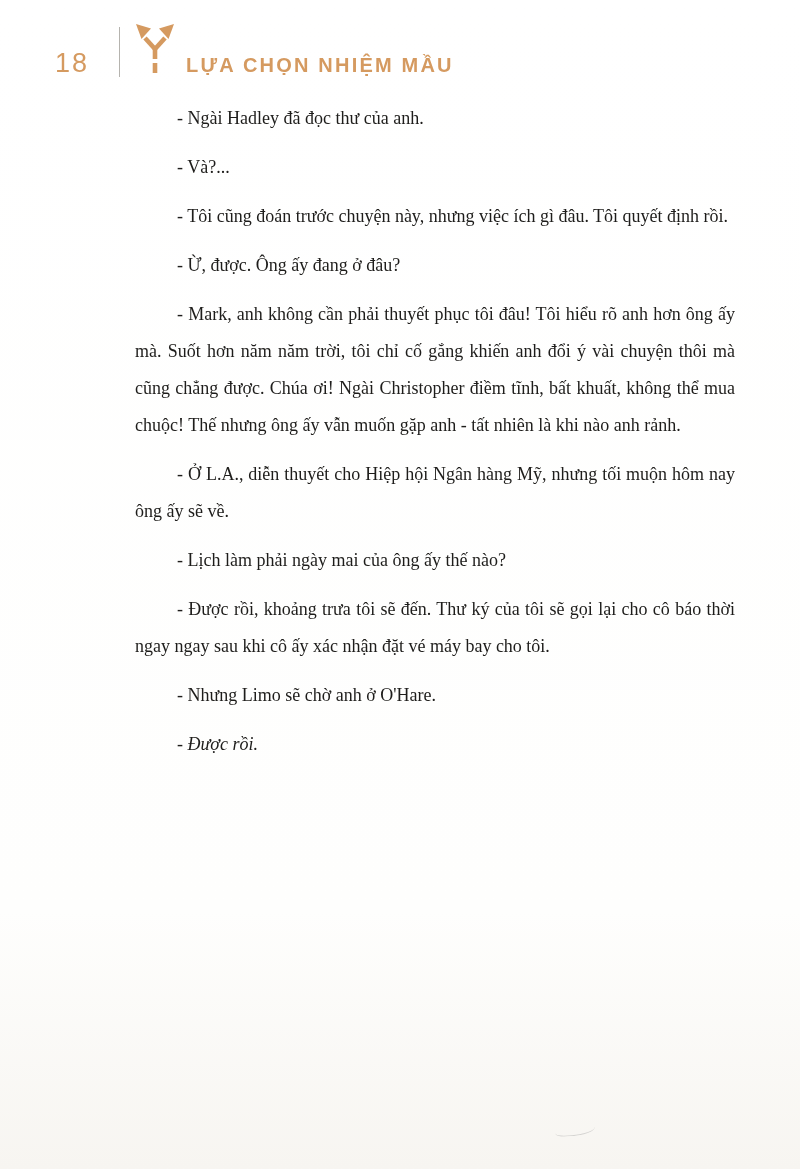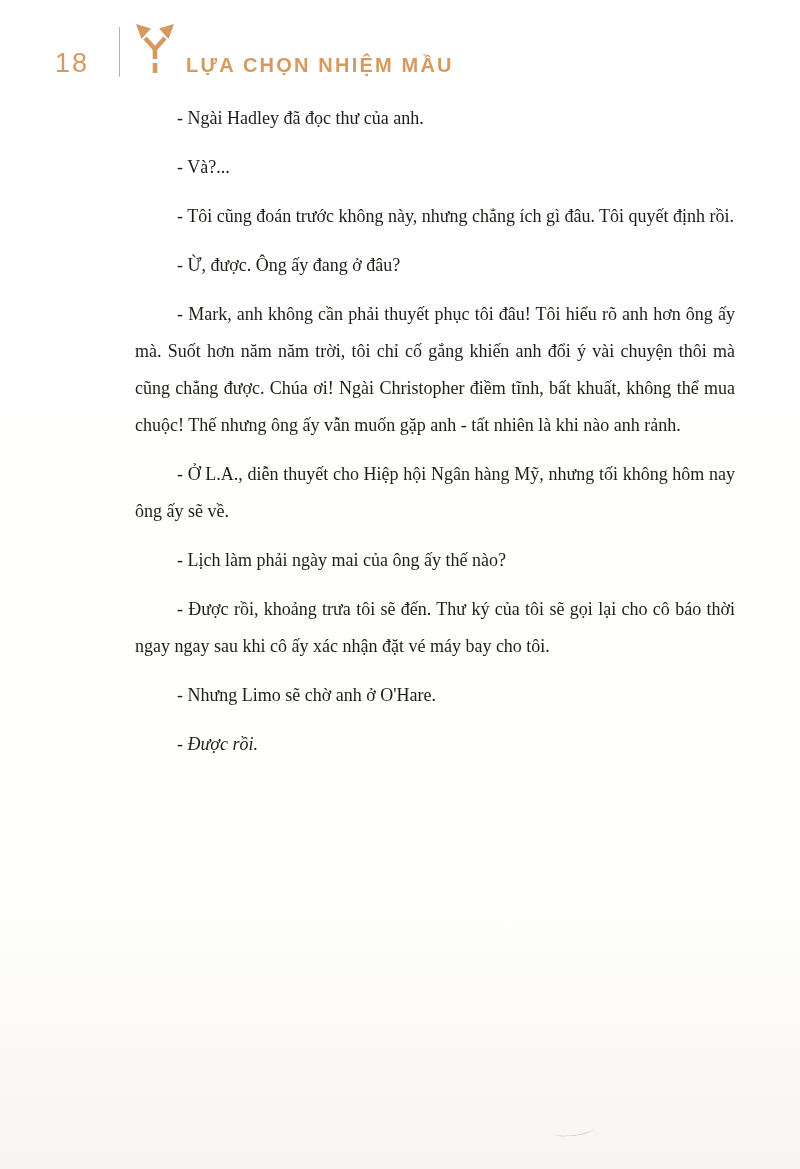--- a/index.html
+++ b/index.html
@@ -112,24 +112,24 @@
           <path d="M23 42 L23 52" fill="none"></path>
         </g>
       </svg>
     </span>
     <span class="book-title">LỰA CHỌN NHIỆM MẦU</span>
   </div>
 
   <div class="body-text" id="page-body">
       <p>- Ngài Hadley đã đọc thư của anh.</p>
       <p>- Và?...</p>
-      <p>- Tôi cũng đoán trước không này, nhưng chẳng ích gì đâu. Tôi quyết định rồi.</p>
+      <p>- Tôi cũng đoán trước chuyện này, nhưng việc ích gì đâu. Tôi quyết định rồi.</p>
       <p>- Ừ, được. Ông ấy đang ở đâu?</p>
       <p>- Mark, anh không cần phải thuyết phục tôi đâu! Tôi hiểu rõ anh hơn ông ấy mà. Suốt hơn năm năm trời, tôi chỉ cố gắng khiến anh đổi ý vài chuyện thôi mà cũng chẳng được. Chúa ơi! Ngài Christopher điềm tĩnh, bất khuất, không thể mua chuộc! Thế nhưng ông ấy vẫn muốn gặp anh - tất nhiên là khi nào anh rảnh.</p>
-      <p>- Ở L.A., diễn thuyết cho Hiệp hội Ngân hàng Mỹ, nhưng tối không hôm nay ông ấy sẽ về.</p>
+      <p>- Ở L.A., diễn thuyết cho Hiệp hội Ngân hàng Mỹ, nhưng tối muộn hôm nay ông ấy sẽ về.</p>
       <p>- Lịch làm phải ngày mai của ông ấy thế nào?</p>
       <p>- Được rồi, khoảng trưa tôi sẽ đến. Thư ký của tôi sẽ gọi lại cho cô báo thời ngay ngay sau khi cô ấy xác nhận đặt vé máy bay cho tôi.</p>
       <p>- Nhưng Limo sẽ chờ anh ở O'Hare.</p>
       <p>- Được rồi.</p>
     </div>
 
   <div class="scan-mark"></div>
 
 </div>
 

